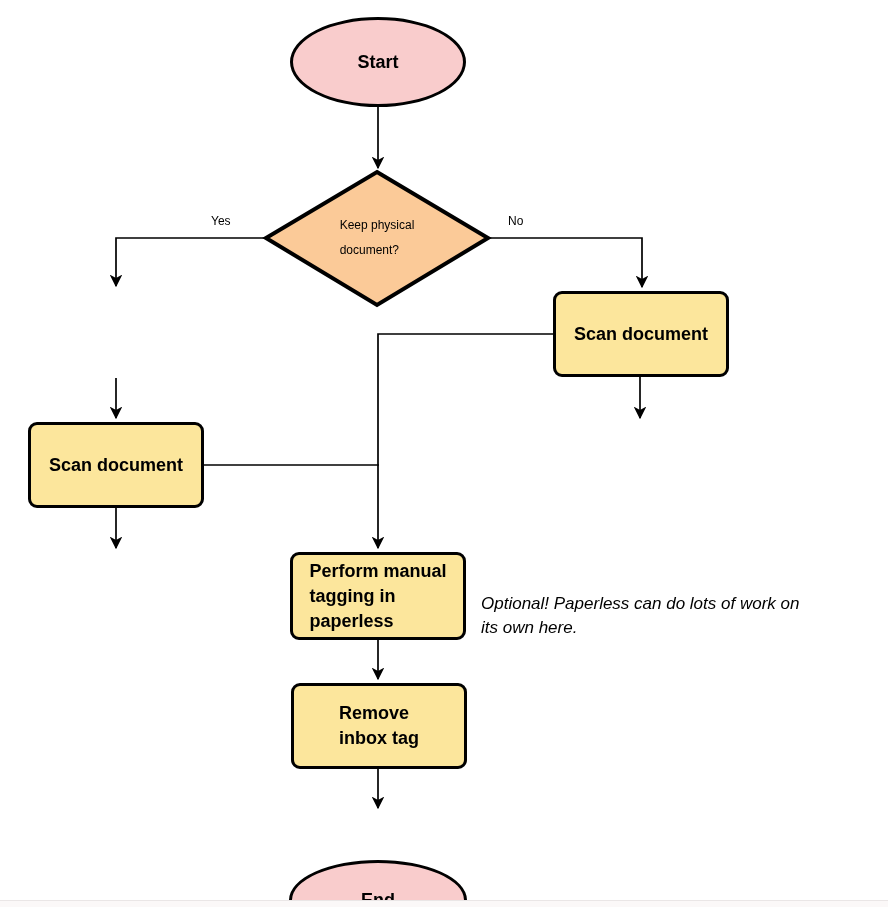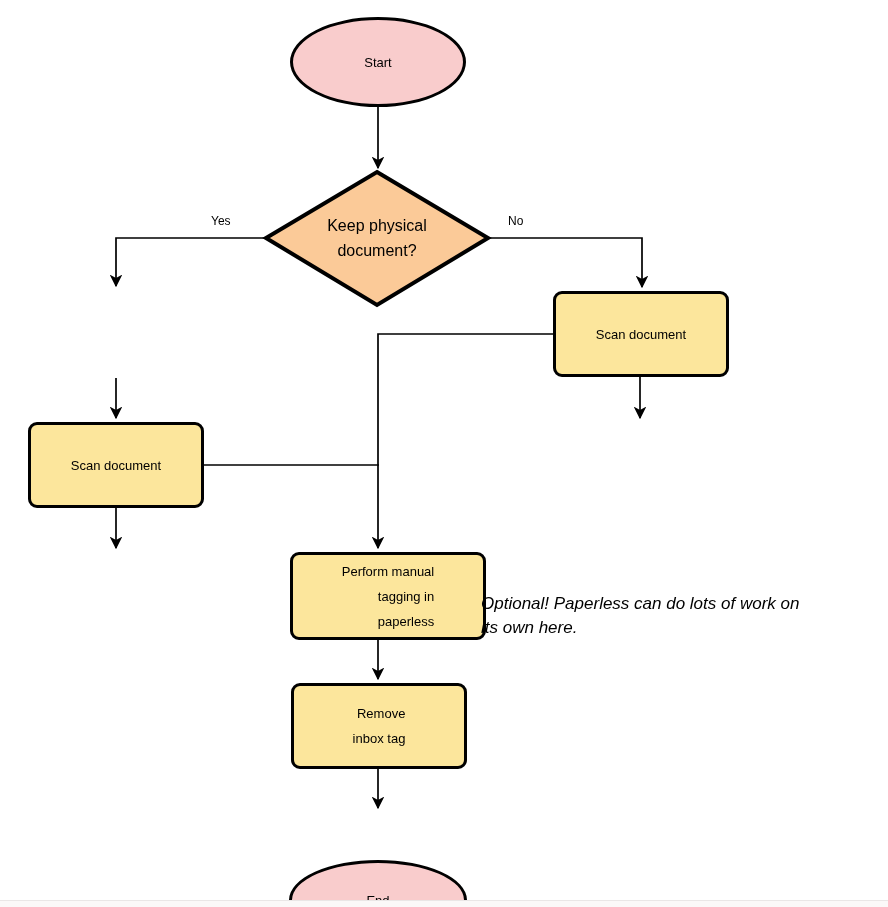--- a/index.html
+++ b/index.html
@@ -26,41 +26,42 @@
     fill: var(--decision-fill, #FBCA98);
     stroke: var(--stroke, #000000);
     stroke-width: 4px;
     stroke-linejoin: miter;
   }
   .node {
     position: absolute;
     display: flex;
     align-items: center;
     justify-content: center;
-    text-align: right;
+    text-align: left;
     box-sizing: border-box;
-    font-size: 13px;
+    font-size: 18px;
     line-height: 25px;
     white-space: pre-line;
+    font-weight: bold;
   }
   .process {
     background: var(--process-fill, #FCE69C);
     border: 3px solid var(--stroke, #000000);
     border-radius: 9px;
   }
   .terminal {
     background: var(--terminal-fill, #F9CCCC);
     border: 3.5px solid var(--stroke, #000000);
     border-radius: 50%;
   }
   .diamond-label {
     position: absolute;
     left: 282px; top: 200px; width: 190px; height: 76px;
     display: flex; align-items: center; justify-content: center;
-    text-align: center; font-size: 16px; line-height: 25px;
+    font-size: 12px; line-height: 25px;
     white-space: pre-line;
   }
   .edge-label {
     position: absolute;
     font-size: 12px;
     line-height: 19px;
   }
   #label-yes { left: 211px; top: 212px; }
   #label-no  { left: 508px; top: 212px; }
   .annotation {
@@ -70,21 +71,21 @@
     font-size: 17px;
     line-height: 24px;
     white-space: pre-line;
   }
   #node-start      { left: 290px; top: 17px;  width: 176px; height: 90px; }
   #node-write-asn  { left: 28px;  top: 290px; width: 176px; height: 88px; }
   #node-scan-left  { left: 28px;  top: 422px; width: 176px; height: 86px; }
   #node-archive    { left: 28px;  top: 552px; width: 176px; height: 88px; }
   #node-scan-right { left: 553px; top: 291px; width: 176px; height: 86px; }
   #node-trash      { left: 553px; top: 422px; width: 176px; height: 86px; }
-  #node-tagging    { left: 290px; top: 552px; width: 196px; height: 88px; }
+  #node-tagging    { left: 290px; top: 552px; width: 176px; height: 88px; }
   #node-remove     { left: 291px; top: 683px; width: 176px; height: 86px; }
   #node-end        { left: 289px; top: 860px; width: 178px; height: 80px; }
   .bottom-edge {
     position: absolute;
     left: 0; top: 900px; width: 888px; height: 7px;
     background: #fbf8f8;
     border-top: 1px solid #eae6e6;
   }
 </style>
 </head>

